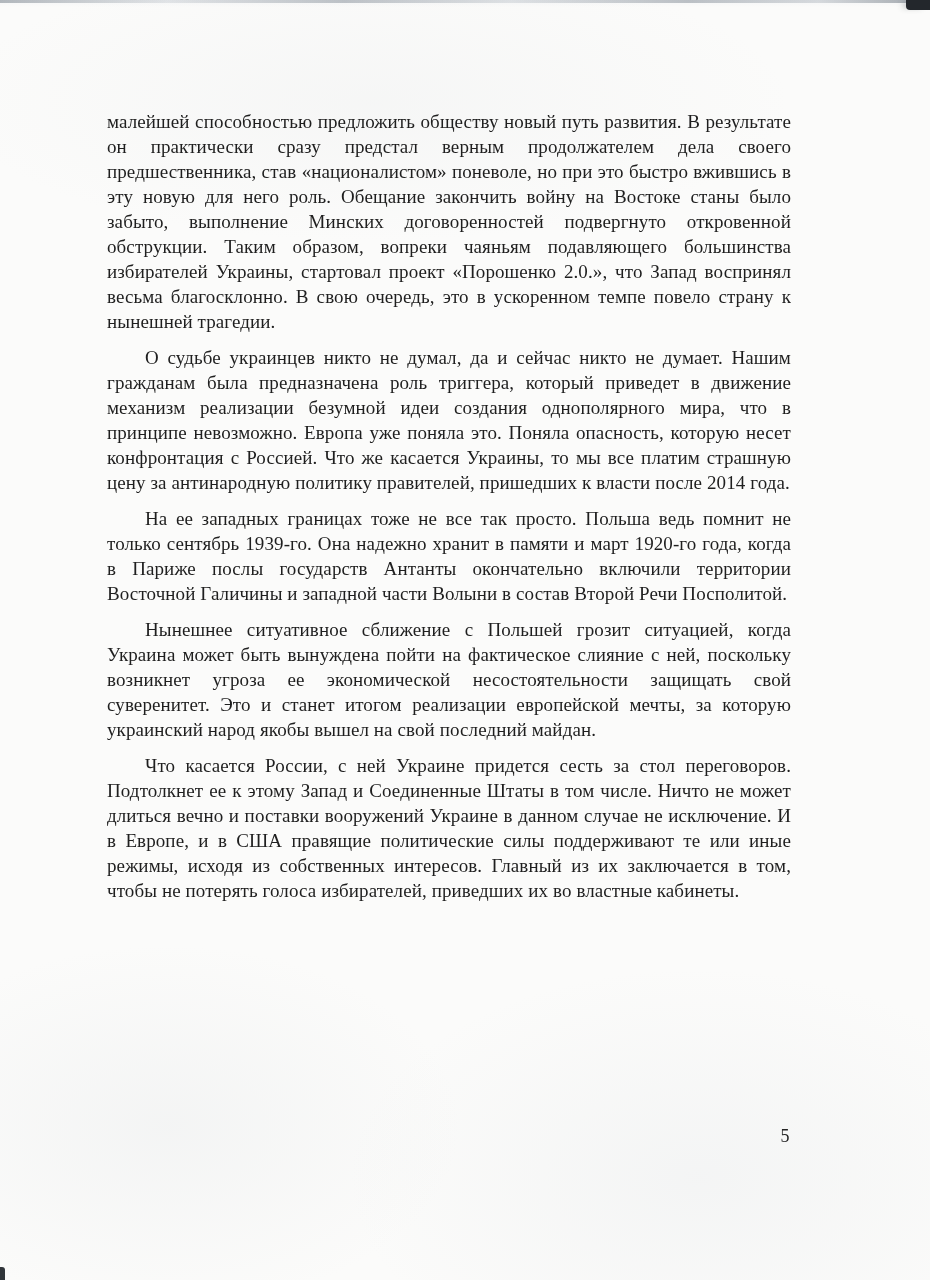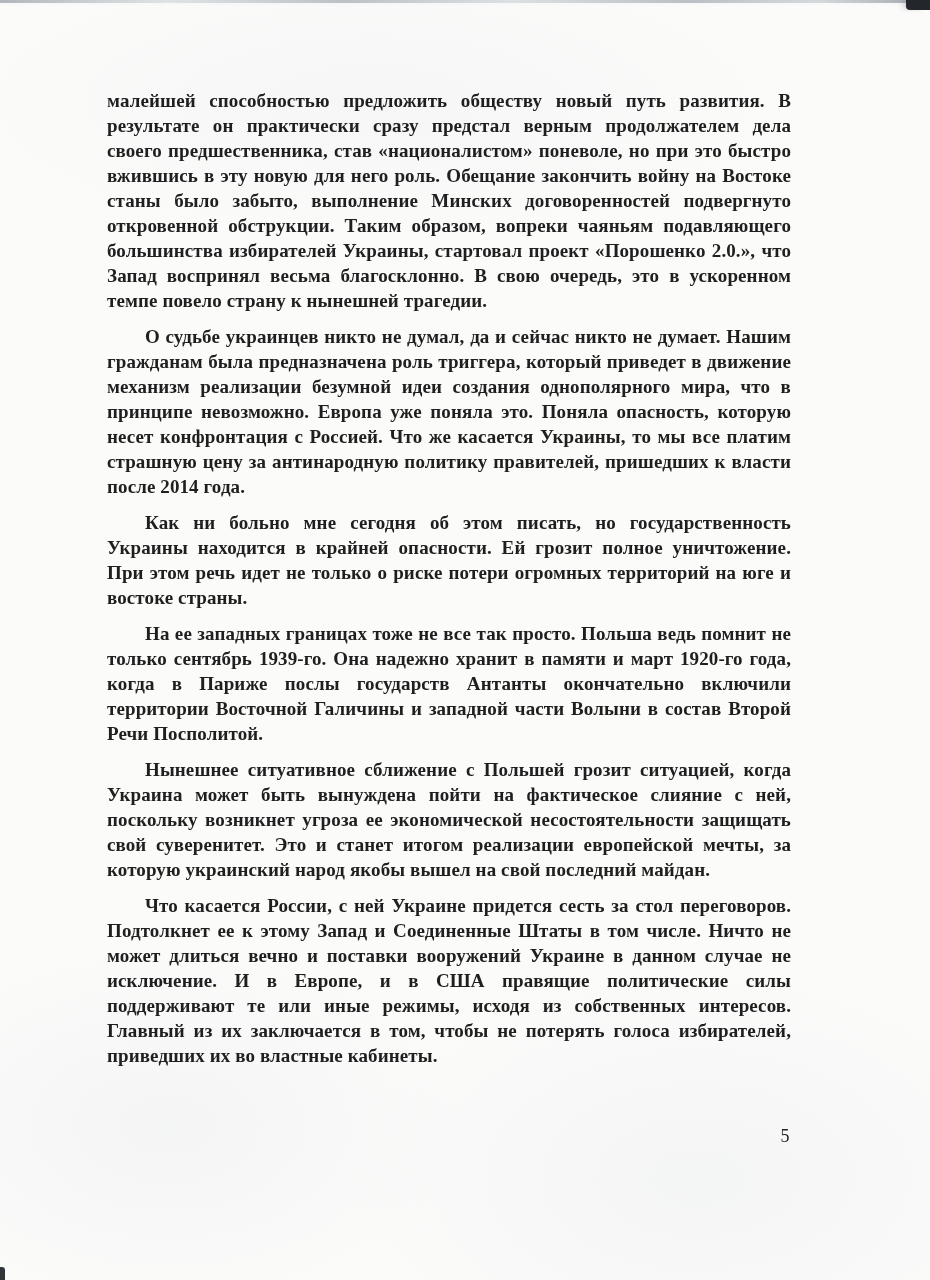--- a/index.html
+++ b/index.html
@@ -45,28 +45,27 @@
   .scan-corner-bl {
     position: absolute;
     bottom: 0; left: 0;
     width: 5px; height: 13px;
     background: #30353a;
     border-radius: 0 3px 0 0;
   }
   .text-block {
     position: absolute;
     left: 107px;
-    top: 88px;
+    top: 109px;
     width: 684px;
     font-size: 19px;
     line-height: 25px;
     color: #1f1f1f;
     text-align: justify;
     letter-spacing: 0.1px;
-    font-weight: bold;
   }
   .text-block p {
     margin: 0 0 11px 0;
     text-indent: 38px;
   }
   .text-block p.no-indent {
     text-indent: 0;
   }
   .page-number {
     position: absolute;
@@ -83,21 +82,20 @@
 
 <div class="page">
 
   <div class="scan-top-edge"></div>
   <div class="scan-corner-tr"></div>
   <div class="scan-corner-bl"></div>
 
   <div class="text-block">
     <p class="no-indent">малейшей способностью предложить обществу новый путь развития. В результате он практически сразу предстал верным продолжателем дела своего предшественника, став «националистом» поневоле, но при это быстро вжившись в эту новую для него роль. Обещание закончить войну на Востоке станы было забыто, выполнение Минских договоренностей подвергнуто откровенной обструкции. Таким образом, вопреки чаяньям подавляющего большинства избирателей Украины, стартовал проект «Порошенко 2.0.», что Запад воспринял весьма благосклонно. В свою очередь, это в ускоренном темпе повело страну к нынешней трагедии.</p>
     <p>О судьбе украинцев никто не думал, да и сейчас никто не думает. Нашим гражданам была предназначена роль триггера, который приведет в движение механизм реализации безумной идеи создания однополярного мира, что в принципе невозможно. Европа уже поняла это. Поняла опасность, которую несет конфронтация с Россией. Что же касается Украины, то мы все платим страшную цену за антинародную политику правителей, пришедших к власти после 2014 года.</p>
-    <p>Как ни больно мне сегодня об этом писать, но государственность Украины находится в крайней опасности. Ей грозит полное уничтожение. При этом речь идет не только о риске потери огромных территорий на юге и востоке страны.</p>
     <p>На ее западных границах тоже не все так просто. Польша ведь помнит не только сентябрь 1939-го. Она надежно хранит в памяти и март 1920-го года, когда в Париже послы государств Антанты окончательно включили территории Восточной Галичины и западной части Волыни в состав Второй Речи Посполитой.</p>
     <p>Нынешнее ситуативное сближение с Польшей грозит ситуацией, когда Украина может быть вынуждена пойти на фактическое слияние с ней, поскольку возникнет угроза ее экономической несостоятельности защищать свой суверенитет. Это и станет итогом реализации европейской мечты, за которую украинский народ якобы вышел на свой последний майдан.</p>
     <p>Что касается России, с ней Украине придется сесть за стол переговоров. Подтолкнет ее к этому Запад и Соединенные Штаты в том числе. Ничто не может длиться вечно и поставки вооружений Украине в данном случае не исключение. И в Европе, и в США правящие политические силы поддерживают те или иные режимы, исходя из собственных интересов. Главный из их заключается в том, чтобы не потерять голоса избирателей, приведших их во властные кабинеты.</p>
   </div>
 
   <div class="page-number">5</div>
 
 </div>
 
 </body></html>

